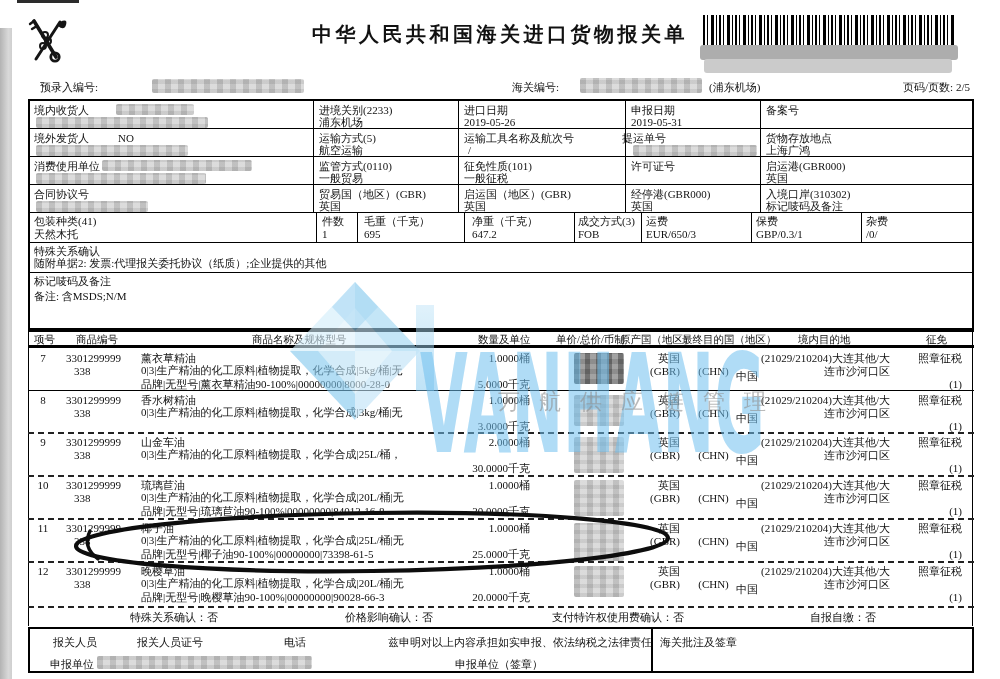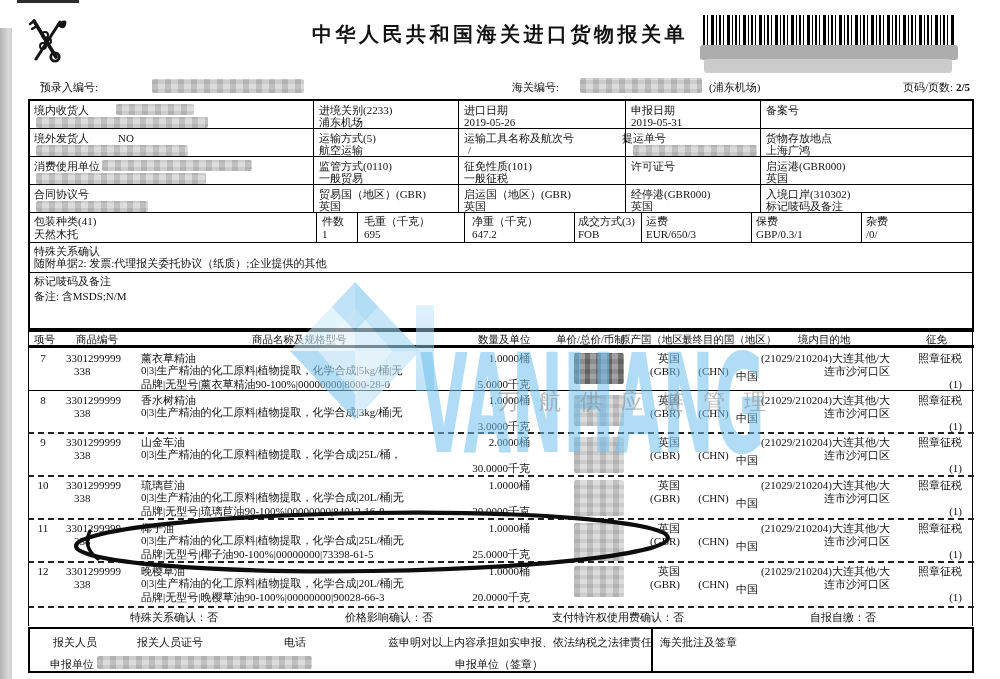--- a/index.html
+++ b/index.html
@@ -1,21 +1,21 @@
 <!DOCTYPE html>
 <html><head>
 <meta charset="utf-8">
 <style>
   *{margin:0;padding:0;box-sizing:border-box}
   html,body{background:#fff}
   body{font-family:"Liberation Serif","DejaVu Serif",serif;color:#111}
   #doc{position:relative;width:1000px;height:679px;background:#fff;overflow:hidden}
   .t{position:absolute;font-size:11px;line-height:1.15;white-space:nowrap;color:#111}
   .th{font-size:10.5px}
-  .bold{font-weight:bold}
+  .bold{font-weight:normal}
   .hl{position:absolute;background:#000;height:1px}
   .vl{position:absolute;background:#000;width:1px}
   .dash{position:absolute;height:0;border-top:2px dashed #222}
   .redact{position:absolute;border-radius:2px;background:
     repeating-linear-gradient(90deg, rgba(120,120,120,.32) 0 6px, rgba(195,195,195,.22) 6px 13px),
     repeating-linear-gradient(0deg, rgba(150,150,150,.28) 0 4px, rgba(225,225,225,.18) 4px 9px),
     #e3e3e3}
   .redact.dark{background:
     repeating-linear-gradient(90deg, rgba(60,60,60,.5) 0 5px, rgba(150,150,150,.38) 5px 11px),
     repeating-linear-gradient(0deg, rgba(90,90,90,.42) 0 5px, rgba(170,170,170,.3) 5px 10px),

